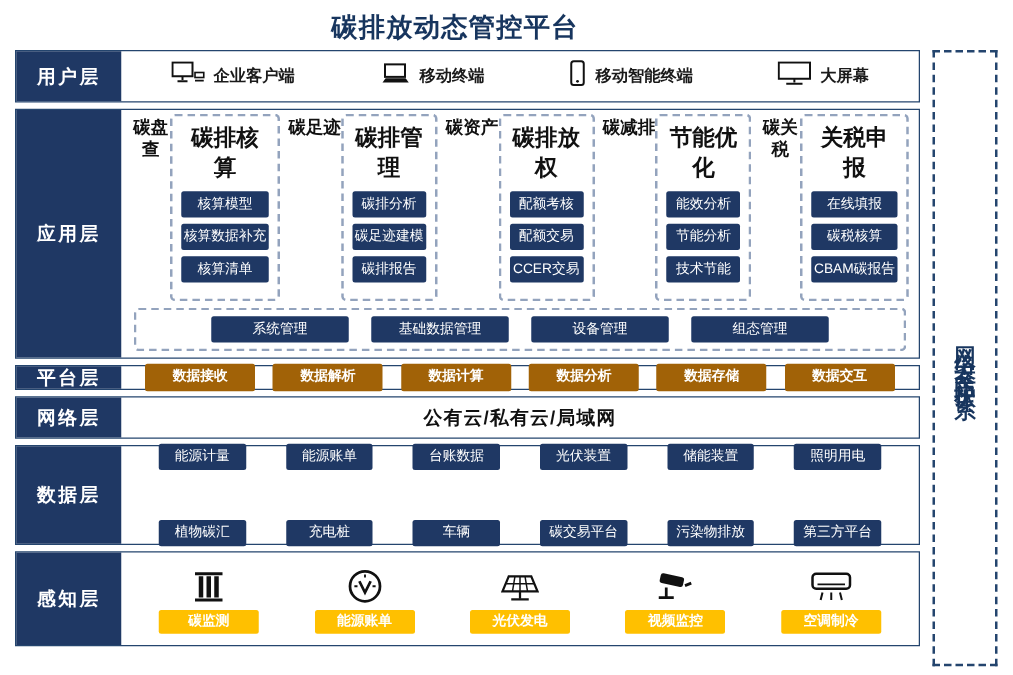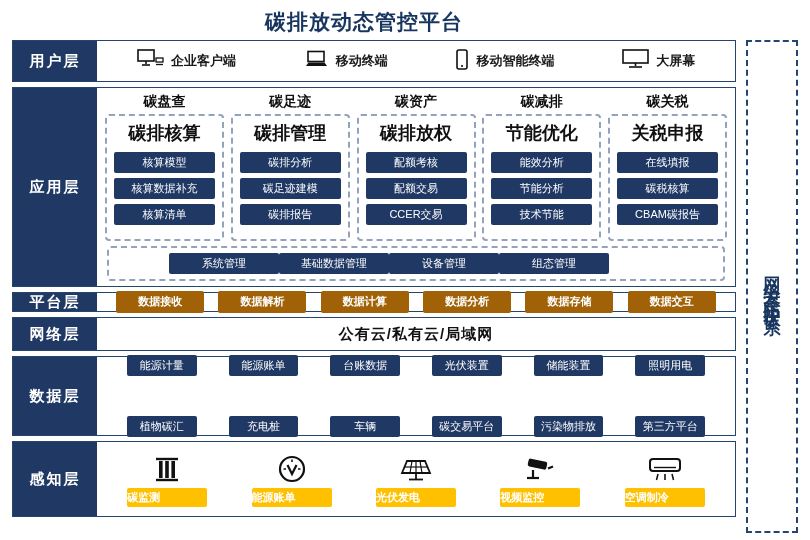--- a/index.html
+++ b/index.html
@@ -12,46 +12,46 @@
   .content{flex:1;display:flex;min-width:0}
   
   .h-user{height:42px}
   .user-row{align-items:center;justify-content:space-around;padding:0 6px}
   .user-item{display:flex;align-items:center;gap:7px}
   .utext{font-size:13px;font-weight:bold;color:#1a1a1a;white-space:nowrap}
   
   .h-app{height:200px}
   .app-content{flex-direction:column;padding:3px 8px 4px}
   .app-cols{display:flex;justify-content:space-between;flex:1}
-  .app-col{width:119px;display:flex;flex-direction:column}
+  .app-col{width:119px;display:flex;flex-direction:row}
   .app-head{text-align:center;font-weight:bold;font-size:14px;color:#111;padding:2px 0 3px}
   .app-box{border:2px dashed #93a3bd;border-radius:4px;padding:3px 7px 2px;flex:1}
   .app-sub{text-align:center;font-weight:bold;font-size:18px;color:#111;padding:2px 0}
   .nbtn{background:#1f3864;color:#fff;font-size:11px;text-align:center;padding:5px 2px;border-radius:2px;margin:5px 0;line-height:1;white-space:nowrap}
-  .app-common{border:2px dashed #93a3bd;border-radius:4px;margin:5px 2px 1px;padding:2px 60px;display:flex;justify-content:flex-start;align-items:center}
+  .app-common{border:2px dashed #93a3bd;border-radius:4px;margin:5px 2px 1px;padding:2px 60px;display:flex;justify-content:space-between;align-items:center}
   .app-common .nbtn{width:110px;margin:3px 0}
   
   .h-plat{height:20px}
   .plat-row{align-items:center;justify-content:space-around;padding:0 12px}
   .ybtn{background:#a16207;color:#fff;font-size:11px;font-weight:bold;text-align:center;padding:4px 0;width:88px;border-radius:2px;line-height:1.2}
   
   .h-net{height:34px}
   .net-row{align-items:center;justify-content:center}
   .net-text{font-size:15px;font-weight:bold;color:#111;letter-spacing:1px}
   
   .h-data{height:80px}
   .data-rows{flex-direction:column;justify-content:center;padding:4px 14px;gap:8px}
   .data-row{display:flex;justify-content:space-between}
   .dbtn{width:83px;margin:16px;padding:5px 0}
   
   .h-sense{height:76px}
   .sense-row{align-items:center;justify-content:space-around;padding:0 8px}
   .sense-item{display:flex;flex-direction:column;align-items:center;gap:5px;width:96px}
   .sicon{height:32px;display:flex;align-items:flex-end;justify-content:center}
-  .ylabel{background:#ffc000;color:#fff;font-size:11px;font-weight:bold;text-align:left;width:80px;padding:4px 0;border-radius:2px;line-height:1}
+  .ylabel{background:#ffc000;color:#fff;font-size:11px;font-weight:bold;text-align:center;width:80px;padding:4px 0;border-radius:2px;line-height:1}
   
   .rightbar{position:absolute;right:12px;top:40px;width:52px;height:493px;border:2px dashed #24456e;display:flex;align-items:center;justify-content:center;background:#fff}
   .vtext{writing-mode:vertical-rl;text-orientation:upright;font-size:17px;font-weight:bold;color:#17355e;letter-spacing:6px}
 </style>
 </head>
 <body>
 
 <div class="title">碳排放动态管控平台</div>
 
 <div class="wrap">

